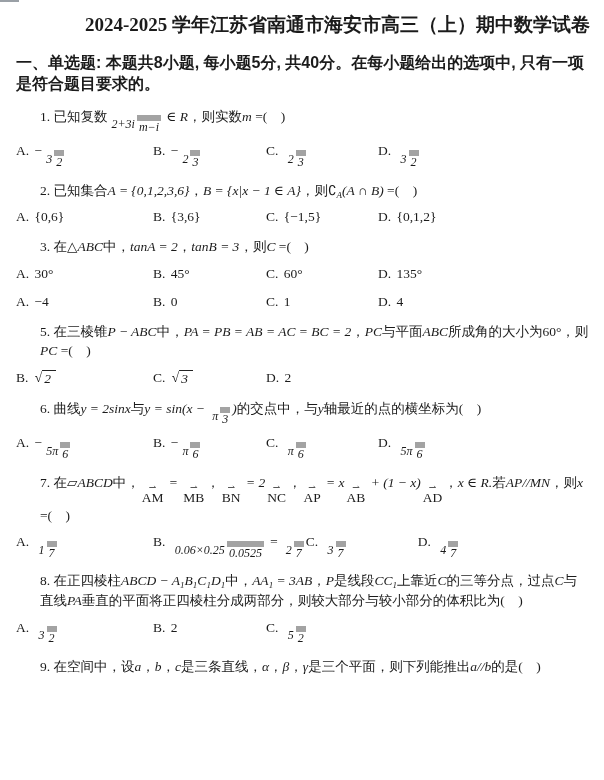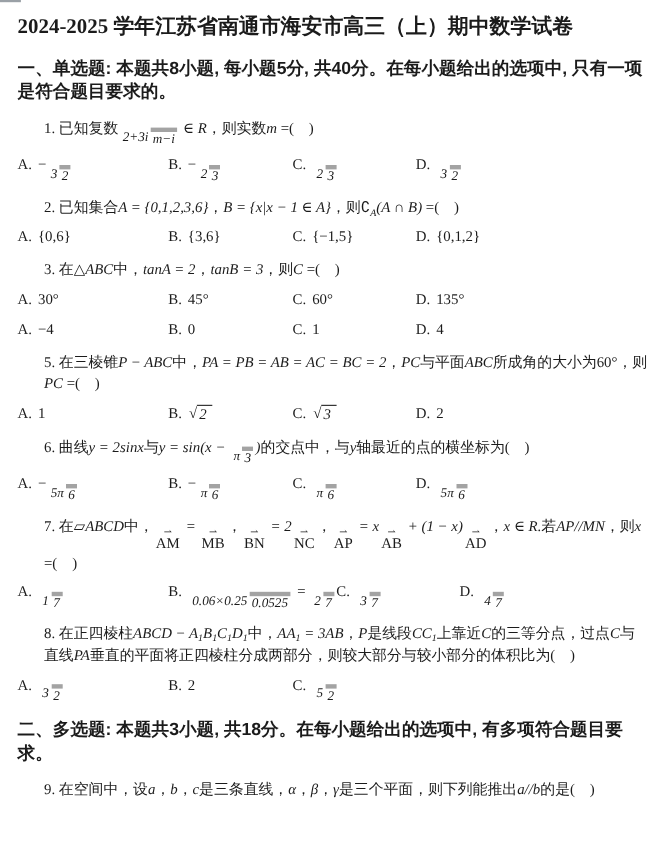--- a/index.html
+++ b/index.html
@@ -3,42 +3,42 @@
 <meta charset="utf-8">
 <style>
   html,body{margin:0;padding:0;}
   body{
     width:604px;height:780px;overflow:hidden;background:#ffffff;
     font-family:"Liberation Serif","DejaVu Serif",serif;
     color:#1b1b1b;font-size:13.5px;position:relative;
   }
   .artifact{position:absolute;top:0;left:0;width:19px;height:2px;background:#9aa0a6;}
   .page{padding:6px 14px 0 16px;}
-  .title{font-size:19px;font-weight:700;text-align:left;margin:7px 0 2px;line-height:1.3;}
+  .title{font-size:19px;font-weight:700;text-align:right;margin:7px 0 2px;line-height:1.3;}
   .sec-header{
     font-family:"Liberation Sans","DejaVu Sans",sans-serif;
     font-weight:700;font-size:16px;margin-top:14px;line-height:1.35;
   }
   .q{margin-top:12px;}
   .stem{line-height:1.45;margin-left:24px;}
   .opts-row{
     display:grid;
     grid-template-columns:minmax(137px,max-content) minmax(113px,max-content) minmax(112px,max-content) auto;
     align-items:baseline;margin-top:9px;
   }
   .olabel{margin-right:2px;}
   .mi{font-style:italic;}
   .cn{font-style:normal;}
   .frac{
     display:inline-flex;align-items:center;
     vertical-align:-0.62em;line-height:1.08;font-size:12px;font-style:italic;
     margin:0 2px;text-align:center;
   }
   .fn{padding:0 2px;}
-  .fd{border-top:4px solid #a3a3a3;padding:0 2px;}
+  .fd{border-top:6px solid #a3a3a3;padding:0 2px;}
   .sqrt{display:inline-flex;align-items:flex-start;margin:0 1px;}
   .rs{line-height:1.15;}
   .rb{border-top:1px solid #222;padding:0 5px 0 2px;font-style:italic;}
   .vec{display:inline-flex;flex-direction:column;align-items:center;vertical-align:-3px;line-height:1;margin:0 2px;}
   .arr{font-size:9px;height:7px;line-height:6px;}
   .vb{line-height:1.1;}
   sub.ms{font-size:9px;font-style:italic;vertical-align:-3px;line-height:0;}
   sup.ms{font-size:9px;font-style:normal;vertical-align:5px;line-height:0;}
 </style>
 </head>
@@ -97,21 +97,20 @@
           <div class="opts-row">
             <span class="opt"><span class="olabel">A. </span><span class="cn">−4</span></span>
             <span class="opt"><span class="olabel">B. </span><span class="cn">0</span></span>
             <span class="opt"><span class="olabel">C. </span><span class="cn">1</span></span>
             <span class="opt"><span class="olabel">D. </span><span class="cn">4</span></span>
           </div>
         </div>
         <div class="q">
           <div class="stem"><span class="cn">5. 在三棱锥</span><span class="mi">P − ABC</span><span class="cn">中，</span><span class="mi">PA = PB = AB = AC = BC = 2</span><span class="cn">，</span><span class="mi">PC</span><span class="cn">与平面</span><span class="mi">ABC</span><span class="cn">所成角的大小为60°，则</span><span class="mi">PC</span><span class="cn"> =(　)</span></div>
           <div class="opts-row">
-            <span class="opt"><span class="olabel">A. </span><span class="cn">1</span></span>
             <span class="opt"><span class="olabel">B. </span><span class="sqrt">
                 <span class="rs">√</span>
                 <span class="rb">2</span>
               </span></span>
             <span class="opt"><span class="olabel">C. </span><span class="sqrt">
                 <span class="rs">√</span>
                 <span class="rb">3</span>
               </span></span>
             <span class="opt"><span class="olabel">D. </span><span class="cn">2</span></span>
           </div>
@@ -194,19 +193,18 @@
               </span></span>
             <span class="opt"><span class="olabel">B. </span><span class="cn">2</span></span>
             <span class="opt"><span class="olabel">C. </span><span class="frac">
                 <span class="fn">5</span>
                 <span class="fd">2</span>
               </span></span>
           </div>
         </div>
       </section>
       <section class="section">
-        <div class="sec-header">二、多选题: 本题共3小题, 共18分。在每小题给出的选项中, 有多项符合题目要求。</div>
         <div class="q">
           <div class="stem"><span class="cn">9. 在空间中，设</span><span class="mi">a</span><span class="cn">，</span><span class="mi">b</span><span class="cn">，</span><span class="mi">c</span><span class="cn">是三条直线，</span><span class="mi">α</span><span class="cn">，</span><span class="mi">β</span><span class="cn">，</span><span class="mi">γ</span><span class="cn">是三个平面，则下列能推出</span><span class="mi">a//b</span><span class="cn">的是(　)</span></div>
         </div>
       </section>
     </main>
 </div>
 
 </body></html>

